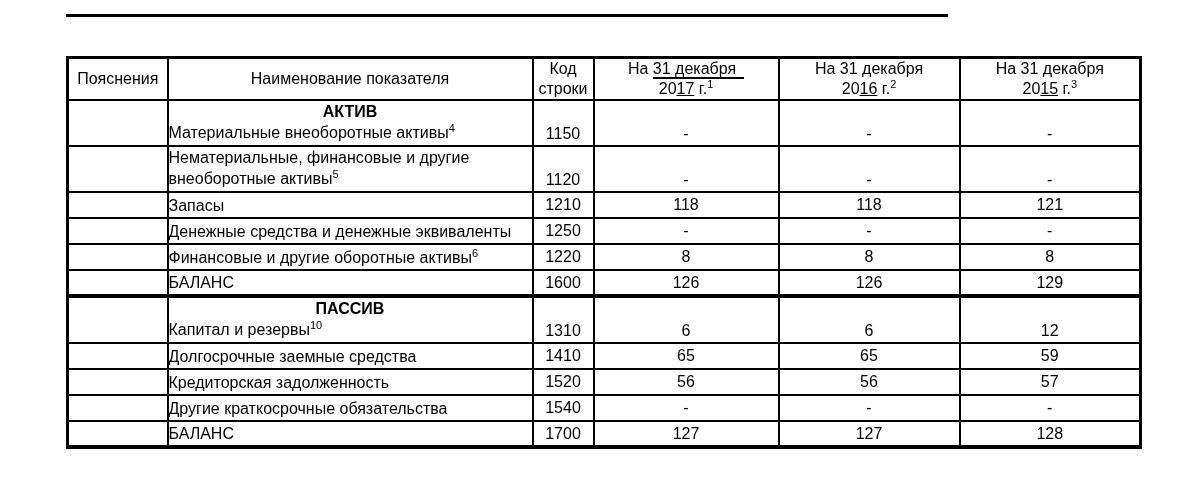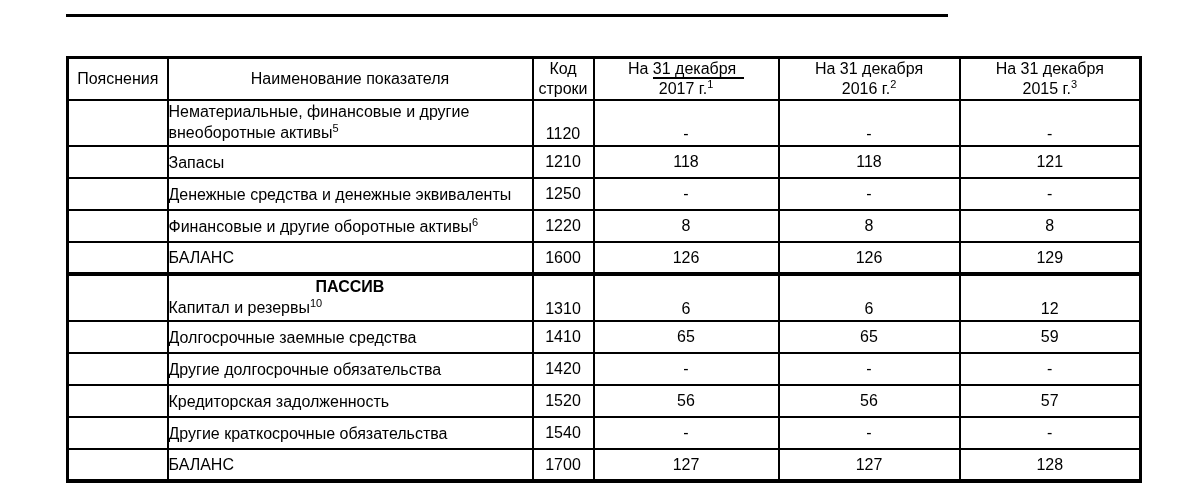--- a/index.html
+++ b/index.html
@@ -33,37 +33,37 @@
     overflow: hidden;
   }
   thead th {
     border-bottom-width: 3px;
     font-weight: normal;
     height: 42px;
     text-align: center;
     vertical-align: middle;
     line-height: 20px;
   }
-  tr.r-single { height: 32px; }
+  tr.r-single { height: 26px; }
   tr.r-single td { vertical-align: middle; }
   tr.r-double { height: 44px; }
   tr.r-double td { vertical-align: bottom; padding-bottom: 2px; }
   td.c-name {
     text-align: left;
     padding-left: 5px;
     padding-right: 4px;
     line-height: 21px;
   }
   td.c-code, td.c-val, th.c-val { text-align: center; }
   .section-title { text-align: center; font-weight: bold; }
   tr.sect-end td { border-bottom-width: 4px; }
   tr.r-last td { border-bottom-width: 4px; }
   tr.r-balance td.c-name { font-weight: normal; }
   sup { font-size: 11px; line-height: 0; }
-  .u { }
+  .u { text-decoration: underline; }
   .u-ext { border-bottom: 2px solid #000000; padding-right: 8px; }
   .hdr-line { display: block; }
 </style>
 </head>
 <body>
 
 <div class="top-rule"></div>
 
 <table class="bs">
   <colgroup>
@@ -91,20 +91,31 @@
         <span class="hdr-line"><span>20</span><span class="u">16</span><span> г.</span><sup>2</sup></span>
       </th>
       <th class="c-val">
         <span class="hdr-line"><span>На 31 декабря</span><span class="u"></span></span>
         <span class="hdr-line"><span>20</span><span class="u">15</span><span> г.</span><sup>3</sup></span>
       </th>
     </tr>
   </thead>
   <tbody>
 
+    <tr class="r-double">
+      <td class="c-expl"></td>
+      <td class="c-name">
+        <div class="section-title">АКТИВ</div>
+        <div><span>Материальные внеоборотные активы</span><sup>4</sup></div>
+      </td>
+      <td class="c-code">1150</td>
+      <td class="c-val">-</td>
+      <td class="c-val">-</td>
+      <td class="c-val">-</td>
+    </tr>
 
     <tr class="r-double">
       <td class="c-expl"></td>
       <td class="c-name"><span>Нематериальные, финансовые и другие внеоборотные активы</span><sup>5</sup></td>
       <td class="c-code">1120</td>
       <td class="c-val">-</td>
       <td class="c-val">-</td>
       <td class="c-val">-</td>
     </tr>
 
@@ -158,28 +169,20 @@
 
     <tr class="r-single">
       <td class="c-expl"></td>
       <td class="c-name"><span>Долгосрочные заемные средства</span><sup></sup></td>
       <td class="c-code">1410</td>
       <td class="c-val">65</td>
       <td class="c-val">65</td>
       <td class="c-val">59</td>
     </tr>
 
-    <tr class="r-single">
-      <td class="c-expl"></td>
-      <td class="c-name"><span>Другие долгосрочные обязательства</span><sup></sup></td>
-      <td class="c-code">1420</td>
-      <td class="c-val">-</td>
-      <td class="c-val">-</td>
-      <td class="c-val">-</td>
-    </tr>
 
 
     <tr class="r-single">
       <td class="c-expl"></td>
       <td class="c-name"><span>Кредиторская задолженность</span><sup></sup></td>
       <td class="c-code">1520</td>
       <td class="c-val">56</td>
       <td class="c-val">56</td>
       <td class="c-val">57</td>
     </tr>

